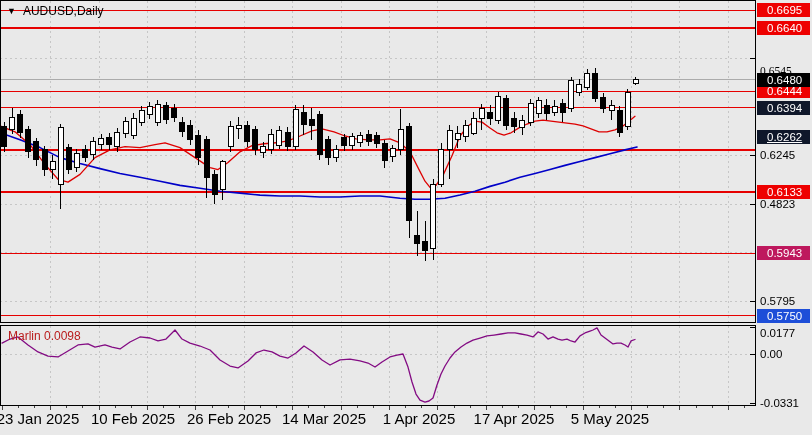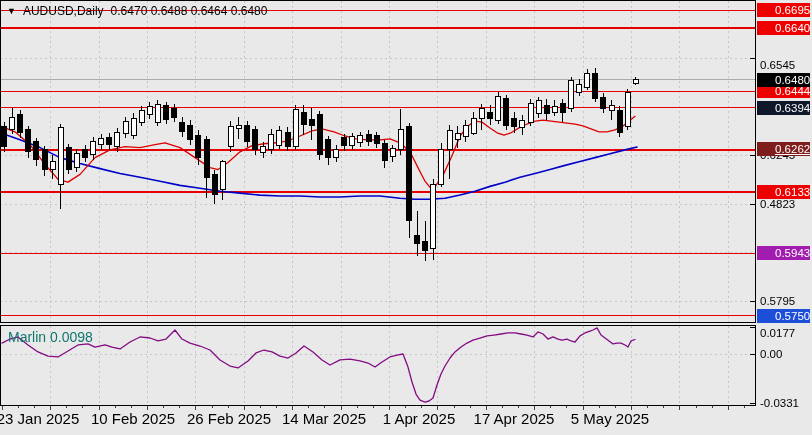--- a/index.html
+++ b/index.html
@@ -2,24 +2,24 @@
 <html><head>
 <meta charset="utf-8">
 <style>
   html,body{margin:0;padding:0;background:#d6d6d6;}
   .root{position:relative;width:812px;height:435px;background:#e9e9e9;
         font-family:"Liberation Sans",sans-serif;overflow:hidden;}
   .root svg{position:absolute;left:0;top:0;}
   .header{position:absolute;left:7px;top:4px;font-size:12px;color:#000;
           display:flex;align-items:center;gap:7px;white-space:pre;z-index:5;}
   .tri{font-size:9px;line-height:10px;color:#000;}
-  .sublabel{position:absolute;left:8px;top:329px;font-size:14px;color:#0f766e;z-index:5;white-space:pre;}
+  .sublabel{position:absolute;left:8px;top:329px;font-size:12px;color:#b91c1c;z-index:5;white-space:pre;}
   .plabel{position:absolute;left:760px;font-size:11.5px;color:#000;height:13px;line-height:13px;z-index:2;white-space:nowrap;}
   .pbox{position:absolute;left:757px;width:53px;height:14px;line-height:14px;
-        font-size:11.5px;color:#fff;padding-left:18px;box-sizing:border-box;z-index:4;white-space:nowrap;}
+        font-size:11.5px;color:#fff;padding-left:10px;box-sizing:border-box;z-index:4;white-space:nowrap;}
   .dlabel{position:absolute;top:410px;font-size:15px;color:#000;transform:translateX(-50%);z-index:3;white-space:nowrap;}
 </style>
 </head>
 <body>
 
 <div class="root">
   <svg id="chart-svg" width="812" height="435">
       <rect x="0" y="0" width="812" height="435" fill="#e9e9e9"></rect>
       <line x1="50.7" y1="1" x2="50.7" y2="322" stroke="#c6c6c6" stroke-width="1" stroke-dasharray="2,3" shape-rendering="crispEdges"></line>
       <line x1="50.7" y1="326" x2="50.7" y2="405" stroke="#c6c6c6" stroke-width="1" stroke-dasharray="2,3" shape-rendering="crispEdges"></line>
@@ -282,40 +282,39 @@
       <line x1="679.9" y1="405.5" x2="679.9" y2="410" stroke="#444" stroke-width="1" shape-rendering="crispEdges"></line>
       <line x1="696.0333333333333" y1="405.5" x2="696.0333333333333" y2="408" stroke="#444" stroke-width="1" shape-rendering="crispEdges"></line>
       <line x1="712.1666666666667" y1="405.5" x2="712.1666666666667" y2="408" stroke="#444" stroke-width="1" shape-rendering="crispEdges"></line>
       <line x1="728.3000000000001" y1="405.5" x2="728.3000000000001" y2="410" stroke="#444" stroke-width="1" shape-rendering="crispEdges"></line>
       <line x1="744.4333333333334" y1="405.5" x2="744.4333333333334" y2="408" stroke="#444" stroke-width="1" shape-rendering="crispEdges"></line>
     </svg>
 
   <div class="header">
     <span class="tri">▼</span>
     <span>AUDUSD,Daily</span>
-    <span>0.6470 0.6488 0.6464 0.6480</span>
   </div>
 
   <div class="sublabel"><span>Marlin</span><span> </span><span>0.0098</span></div>
 
   <div id="right-axis">
-      <div class="plabel" style="top: 59px;">0.6545</div>
+      <div class="plabel" style="top: 65px; font-family: Liberation Serif, serif;">0.6545</div>
       <div class="plabel" style="top: 149.187px;">0.6245</div>
       <div class="plabel" style="top: 197.628px;">0.4823</div>
       <div class="plabel" style="top: 294.509px;">0.5795</div>
       <div class="plabel" style="top: 327px;">0.0177</div>
       <div class="plabel" style="top: 347.513px;">0.00</div>
       <div class="plabel" style="top: 396.573px;">-0.0331</div>
       <div class="pbox" style="top: 3.36519px; background: rgb(238, 0, 0);">0.6695</div>
       <div class="pbox" style="top: 21.1268px; background: rgb(238, 0, 0);">0.6640</div>
       <div class="pbox" style="top: 84.4225px; background: rgb(238, 0, 0);">0.6444</div>
       <div class="pbox" style="top: 100.569px; background: #0f172a;">0.6394</div>
-      <div class="pbox" style="top: 142px; background: #7f1d1d; text-decoration: underline;">0.6262</div>
+      <div class="pbox" style="top: 130px; background: #0f172a; text-decoration: underline;">0.6262</div>
       <div class="pbox" style="top: 184.856px; background: rgb(238, 0, 0);">0.6133</div>
-      <div class="pbox" style="top: 246.214px; background: #a21caf;">0.5943</div>
+      <div class="pbox" style="top: 246.214px; background: #be185d;">0.5943</div>
       <div class="pbox" style="top: 308.541px; background: #1d4ed8;">0.5750</div>
       <div class="pbox" style="top: 72.7968px; background: rgb(0, 0, 0);">0.6480</div>
     </div>
   <div id="time-axis">
       <div class="dlabel" style="left: 38px;">23 Jan 2025</div>
       <div class="dlabel" style="left: 133px;">10 Feb 2025</div>
       <div class="dlabel" style="left: 229px;">26 Feb 2025</div>
       <div class="dlabel" style="left: 324px;">14 Mar 2025</div>
       <div class="dlabel" style="left: 419px;">1 Apr 2025</div>
       <div class="dlabel" style="left: 514px;">17 Apr 2025</div>

